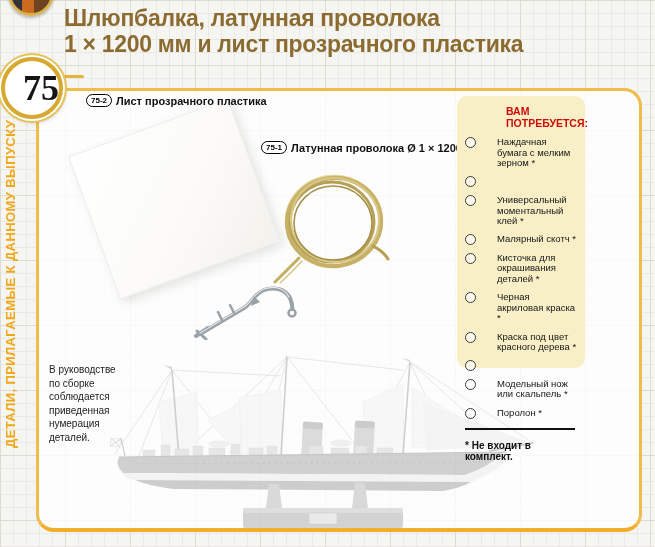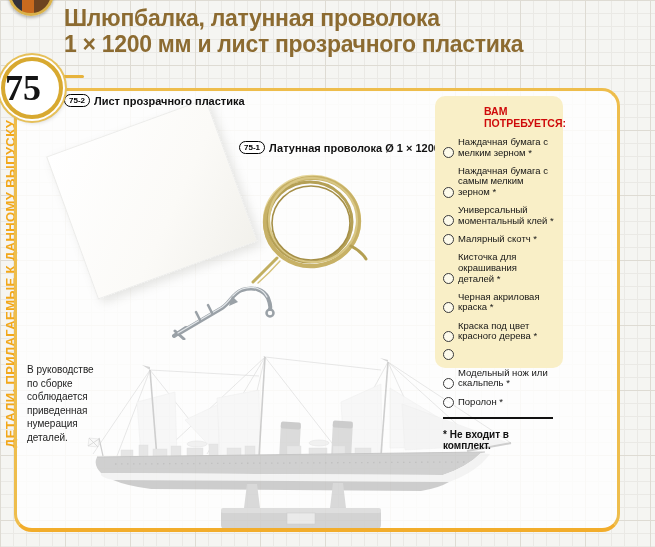--- a/index.html
+++ b/index.html
@@ -30,34 +30,34 @@
   }
   
   .connector{
     position:absolute;left:50px;top:75px;width:34px;height:3px;
     background:#e7b33c;z-index:1;border-radius:2px;
   }
   .issue-badge{
     position:absolute;left:1px;top:57px;width:54px;height:54px;
     background:#fff;border:4px solid #d8a930;border-radius:50%;
     box-shadow:0 0 0 2px #fff,0 0 0 4px #e6c05a,2px 3px 5px rgba(0,0,0,.22);
-    display:flex;align-items:center;justify-content:flex-start;
+    display:flex;align-items:center;justify-content:flex-end;
     font-family:"Liberation Serif", serif;font-weight:bold;font-size:36px;color:#141414;
     z-index:2;
   }
   
   .vertical-label{
     position:absolute;left:3px;top:122px;height:326px;width:22px;
     writing-mode:vertical-rl;transform:rotate(180deg);
     font-size:13px;font-weight:bold;color:#f2a719;letter-spacing:.4px;
     white-space:nowrap;
   }
   
   .content-box{
-    position:absolute;left:14px;top:88px;width:606px;height:444px;
+    position:absolute;left:36px;top:88px;width:606px;height:444px;
     box-sizing:border-box;
     border:3px solid #eebd4c;border-bottom:4px solid #f2ad2b;
     border-radius:18px;
     background:rgba(255,255,255,.8);
     overflow:hidden;
   }
   
   .part-row{position:absolute;display:flex;align-items:center;gap:4px;}
   .part-badge{
     border:1px solid #000;border-radius:8px;background:#fff;
@@ -81,21 +81,21 @@
   
   .req-panel{
     position:absolute;left:418px;top:5px;width:128px;height:272px;
     box-sizing:border-box;
     background:#f9efc7;border-radius:10px;
     padding:9px 8px 6px 8px;
     display:flex;flex-direction:column;gap:7px;
   }
   .req-heading{font-size:10.5px;font-weight:bold;color:#cf0a0a;margin-bottom:1px;padding-left:41px;}
   .req-list{list-style:none;margin:0;padding:0;display:flex;flex-direction:column;gap:7.5px;}
-  .req-item{display:flex;align-items:flex-end;gap:4px;font-size:9.5px;line-height:1.12;color:#151515;}
+  .req-item{display:flex;align-items:flex-start;gap:21px;font-size:9.5px;line-height:1.12;color:#151515;}
   .req-circle{
     flex-shrink:0;width:9px;height:9px;margin-top:0px;
     border:1.3px solid #3a3a3a;border-radius:50%;background:rgba(255,255,255,.65);
   }
   .req-footnote{
     border-top:2px solid #111;margin-top:2px;padding-top:10px;
     font-size:10px;font-weight:bold;color:#111;width:110px;
   }
 </style>
 </head>
@@ -237,21 +237,20 @@
 
   <div class="req-panel">
     <div class="req-heading">ВАМ ПОТРЕБУЕТСЯ:</div>
     <ul class="req-list">
       <li class="req-item">
           <span class="req-circle"></span>
           <span>Наждачная бумага с мелким зерном *</span>
         </li>
       <li class="req-item">
           <span class="req-circle"></span>
-          <span>Наждачная бумага с самым мелким зерном *</span>
         </li>
       <li class="req-item">
           <span class="req-circle"></span>
           <span>Универсальный моментальный клей *</span>
         </li>
       <li class="req-item">
           <span class="req-circle"></span>
           <span>Малярный скотч *</span>
         </li>
       <li class="req-item">

